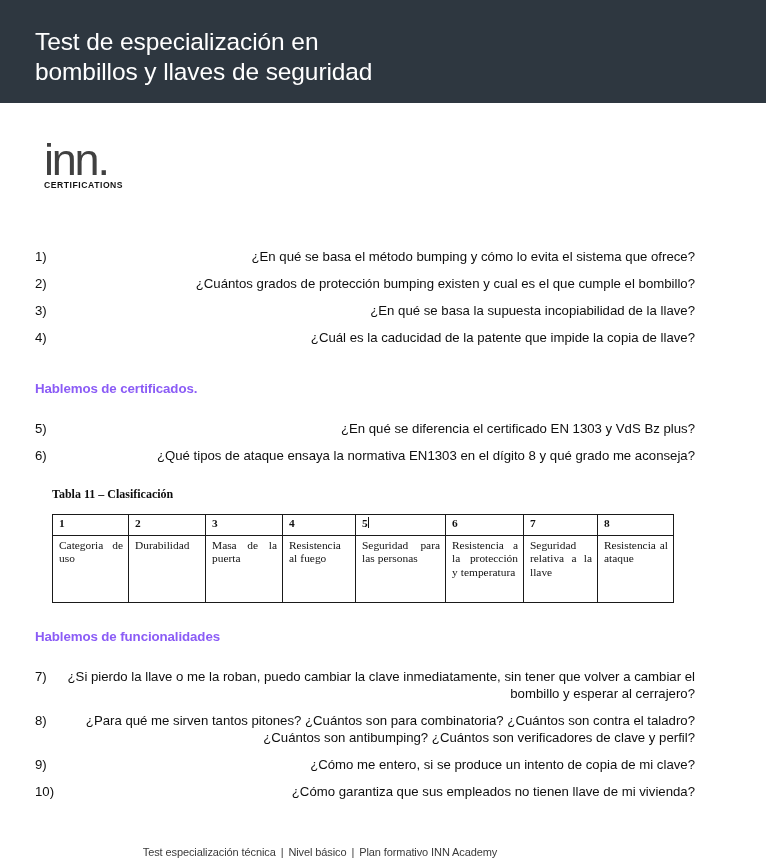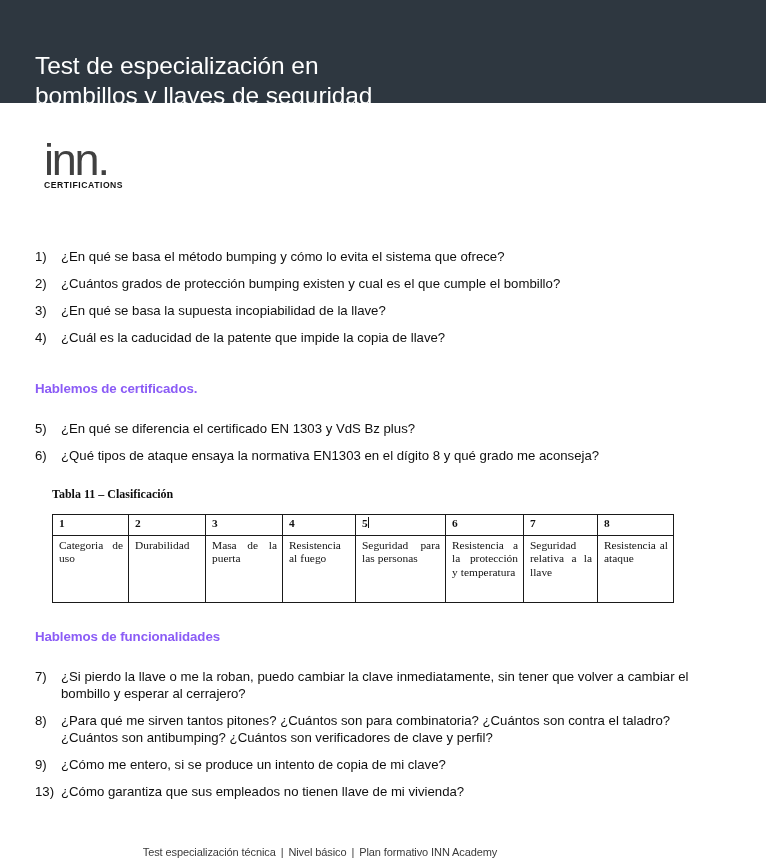--- a/index.html
+++ b/index.html
@@ -29,21 +29,20 @@
     position: absolute;
     left: 35px;
     top: 27px;
     width: 640px;
     color: #ffffff;
     font-size: 24.5px;
     line-height: 30px;
     font-weight: 400;
     letter-spacing: -0.1px;
     white-space: pre-line;
-    margin-top: 24px;
   }
 
   
   .logo-block {
     position: absolute;
     left: 44px;
     top: 140px;
     width: 200px;
   }
   .logo-mark {
@@ -77,20 +76,21 @@
     color: #0f0f0f;
     margin-bottom: 10px;
   }
   .qnum {
     width: 26px;
     flex: 0 0 26px;
     text-align: left;
   }
   .qtext {
     flex: 1 1 auto;
+    text-align: right;
   }
 
   
   .section-head {
     position: absolute;
     left: 35px;
     font-size: 13.3px;
     font-weight: 700;
     color: #8b5cf6;
     letter-spacing: -0.1px;
@@ -247,21 +247,21 @@
     </div>
     <div class="qrow">
       <span class="qnum">8)</span>
       <span class="qtext">¿Para qué me sirven tantos pitones? ¿Cuántos son para combinatoria? ¿Cuántos son contra el taladro? ¿Cuántos son antibumping? ¿Cuántos son verificadores de clave y perfil?</span>
     </div>
     <div class="qrow">
       <span class="qnum">9)</span>
       <span class="qtext">¿Cómo me entero, si se produce un intento de copia de mi clave?</span>
     </div>
     <div class="qrow">
-      <span class="qnum">13)</span>
+      <span class="qnum">10)</span>
       <span class="qtext">¿Cómo garantiza que sus empleados no tienen llave de mi vivienda?</span>
     </div>
   </div>
 
 <div class="footer">
   <span>Test especialización técnica</span>
   <span class="sep">|</span>
   <span>Nivel básico</span>
   <span class="sep">|</span>
   <span>Plan formativo INN Academy</span>

